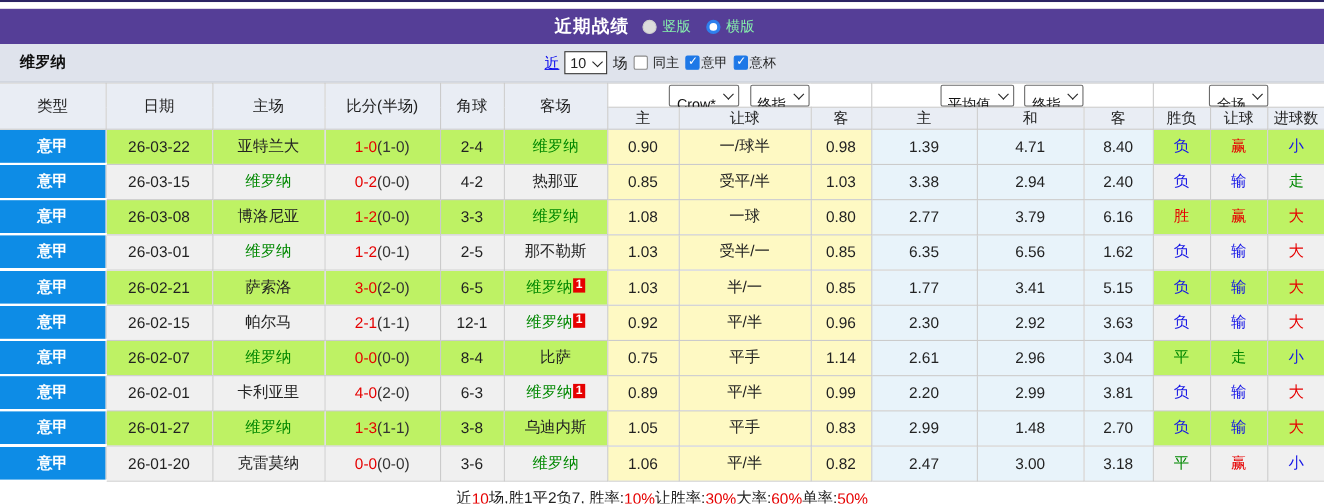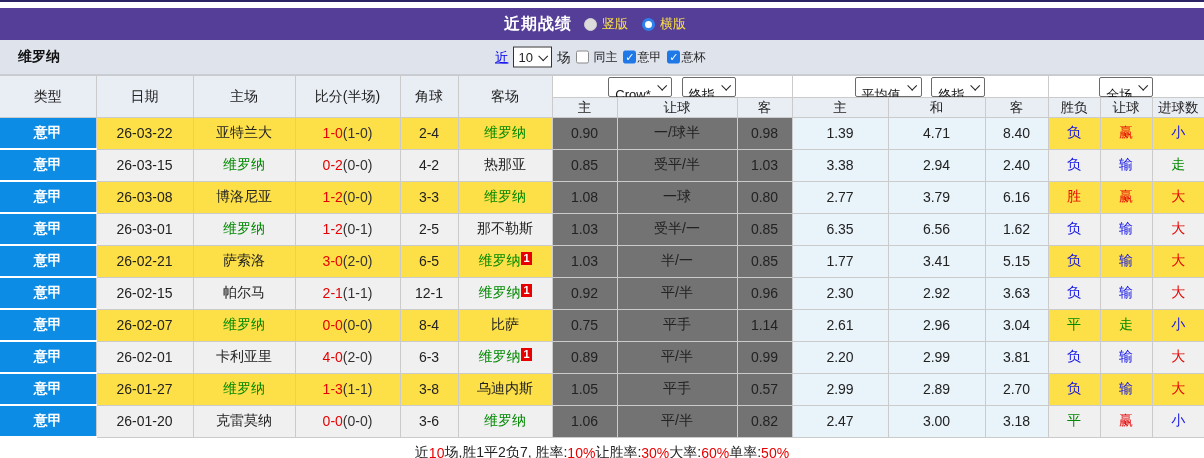--- a/index.html
+++ b/index.html
@@ -7,21 +7,21 @@
   .topline{height:2px;background:#2b2464;}
   .topgap{height:6px;background:#fff;}
 
   
   .titlebar{height:32px;background:#553e97;display:flex;align-items:center;justify-content:center;}
   .titlebar .title{color:#fff;font-weight:bold;font-size:16px;margin-right:12px;letter-spacing:1px;}
   .radio-option{display:inline-flex;align-items:center;margin-right:14px;cursor:pointer;}
   .radio{width:13px;height:13px;border-radius:50%;margin-right:5px;box-sizing:border-box;}
   .radio.plain{background:#dcdcdc;border:1px solid #cfcfcf;}
   .radio.sel{background:#fff;border:3px solid #2f80ed;}
-  .radio-label{color:#fde047;font-size:13px;}
+  .radio-label{color:#86efac;font-size:13px;}
 
   
   .filterrow{height:35px;background:#dfe3ec;position:relative;border-bottom:1px solid #c9cdd6;box-sizing:border-box;}
   .team-name{position:absolute;left:18px;top:50%;transform:translateY(-50%);font-weight:bold;font-size:14px;color:#111;}
   .filter-controls{position:absolute;left:495px;top:50%;transform:translateY(-50%);display:flex;align-items:center;font-size:13.5px;color:#222;}
   .near-link{color:#0000ee;text-decoration:underline;margin-right:4px;cursor:pointer;}
   .mini-select{display:inline-flex;align-items:center;background:#fff;border:1px solid #333;padding:2px 5px;margin-right:5px;cursor:pointer;}
   .mini-select .val{font-size:13px;margin-right:6px;}
   .chev{width:6px;height:6px;border-right:1.6px solid #222;border-bottom:1.6px solid #222;transform:rotate(45deg) translateY(-1px);}
   .cb-option{display:inline-flex;align-items:center;cursor:pointer;margin-left:6px;}
@@ -38,24 +38,24 @@
   th:first-child,td:first-child{border-left:none;}
   th:last-child,td:last-child{border-right:none;}
   .hmain{background:#e9edf4;font-size:14px;color:#222;}
   .hdrop{background:#fff;height:21px;}
   .hsub th{background:#e9edf4;height:19px;font-size:13.5px;}
   .sel-btn{display:inline-flex;align-items:center;background:#fff;border:1px solid #6b6b6b;border-radius:2px;height:18px;padding:0 6px;margin:0 3px;cursor:pointer;vertical-align:middle;}
   .sel-btn .val{font-size:13px;color:#111;margin-right:7px;margin-top:16px;}
 
   tbody td{height:30px;}
   td.c-type{background:#0d8ce6;color:#fff;font-weight:bold;border-bottom:2px solid #fff;border-top:none;}
-  td.c-cream{background:#737373;}
+  td.c-cream{background:#fef9c3;}
   td.c-blue{background:#e8f3fa;}
   tr.even td.c-plain,tr.even td.c-res{background:#f0f0f0;}
-  tr.odd td.c-plain,tr.odd td.c-res{background:#fde047;}
+  tr.odd td.c-plain,tr.odd td.c-res{background:#bef264;}
   .team{color:#222;}
   .team.target{color:#008800;}
   .badge{display:inline-block;background:#e60000;color:#fff;font-size:11px;line-height:13px;padding:0 2px;margin-left:1px;vertical-align:3px;font-weight:bold;}
   .sc{color:#e60000;}
   .half{color:#333;}
 
   
   .summary{height:29px;display:flex;align-items:center;justify-content:center;font-size:14px;background:#fff;}
   .summary .seg-black{color:#222;}
   .summary .seg-red{color:#e60000;}
@@ -311,23 +311,23 @@
         </tr>
         <tr class="odd">
           <td class="c-type">意甲</td>
           <td class="c-plain">26-01-27</td>
           <td class="c-plain"><span class="team target">维罗纳</span></td>
           <td class="c-plain"><span class="sc">1-3</span><span class="half">(1-1)</span></td>
           <td class="c-plain">3-8</td>
           <td class="c-plain"><span class="team">乌迪内斯</span></td>
           <td class="c-cream">1.05</td>
           <td class="c-cream">平手</td>
-          <td class="c-cream">0.57</td>
+          <td class="c-cream">0.83</td>
           <td class="c-blue">2.99</td>
-          <td class="c-blue">2.89</td>
+          <td class="c-blue">1.48</td>
           <td class="c-blue">2.70</td>
           <td class="c-res"><span style="color:#1414e6">负</span></td>
           <td class="c-res"><span style="color:#1414e6">输</span></td>
           <td class="c-res"><span style="color:#e60000">大</span></td>
         </tr>
         <tr class="even">
           <td class="c-type">意甲</td>
           <td class="c-plain">26-01-20</td>
           <td class="c-plain"><span class="team">克雷莫纳</span></td>
           <td class="c-plain"><span class="sc">0-0</span><span class="half">(0-0)</span></td>

